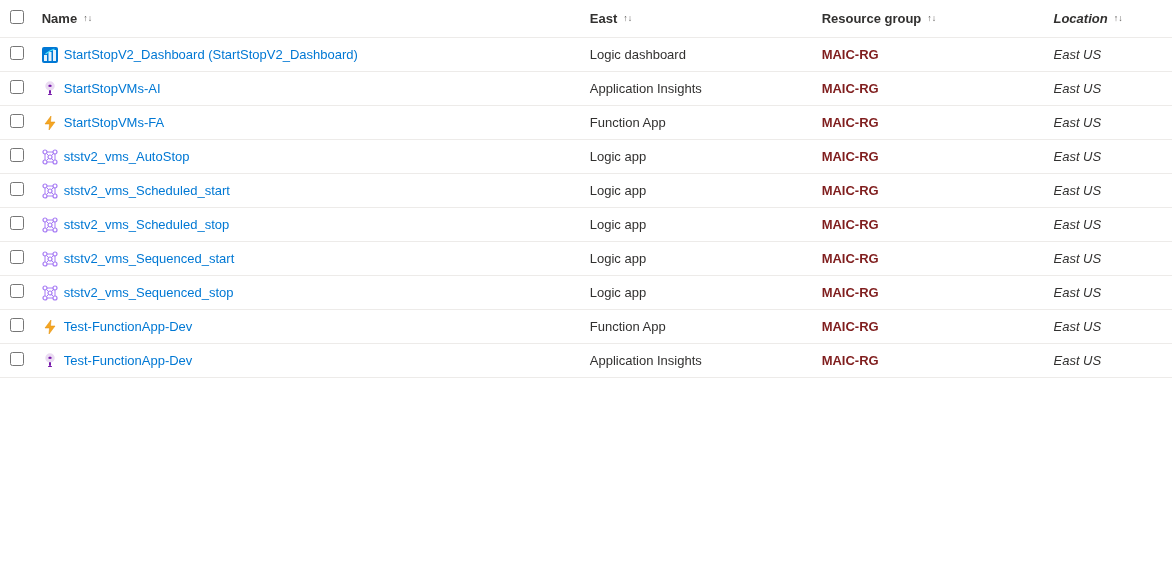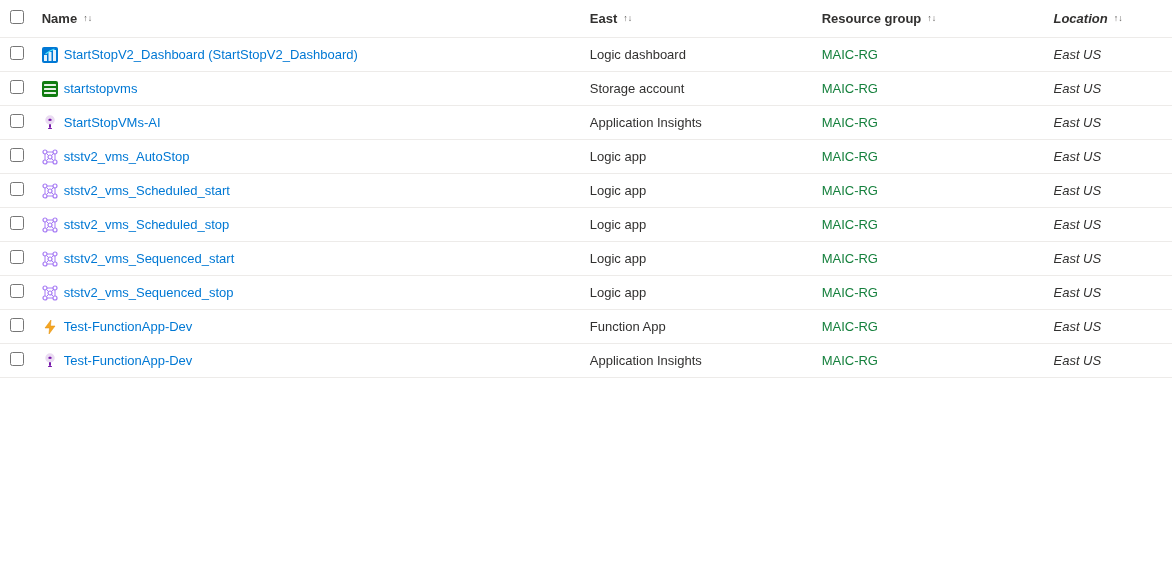--- a/index.html
+++ b/index.html
@@ -81,22 +81,23 @@
 
     .resource-link {
       color: #0078d4;
       text-decoration: none;
       display: flex;
       align-items: center;
       gap: 6px;
     }
 
     .rg-link {
-      color: #15803d;
+      color: #7f1d1d;
       text-decoration: none;
+      font-weight: bold;
     }
 
     input[type="checkbox"] {
       width: 14px;
       height: 14px;
       cursor: pointer;
       accent-color: #0078d4;
     }
 
     .icon {
@@ -170,58 +171,55 @@
           <td class="type-cell"><span>Logic dashboard</span></td>
           <td class="rg-cell"><a class="rg-link" href="#">MAIC-RG</a></td>
           <td class="loc-cell"><span>East US</span></td>
         </tr>
         <tr>
           <td class="checkbox-cell"><input type="checkbox" style=""></td>
           <td class="name-cell">
             <a class="resource-link" href="#">
               <span class="icon">
                 <svg width="16" height="16" viewBox="0 0 16 16" xmlns="http://www.w3.org/2000/svg">
-      <rect width="16" height="16" rx="2" fill="#107c10"></rect>
-      <rect x="2" y="3" width="12" height="2" rx="0.5" fill="white" opacity="0.9"></rect>
-      <rect x="2" y="7" width="12" height="2" rx="0.5" fill="white" opacity="0.9"></rect>
-      <rect x="2" y="11" width="12" height="2" rx="0.5" fill="white" opacity="0.9"></rect>
-    </svg>
-              </span>
-              <span>startstopvms</span>
-            </a>
-          </td>
-          <td class="type-cell"><span>Storage account</span></td>
-          <td class="rg-cell"><a class="rg-link" href="#">MAIC-RG</a></td>
-          <td class="loc-cell"><span>East US</span></td>
-        </tr>
-        <tr>
-          <td class="checkbox-cell"><input type="checkbox" style=""></td>
-          <td class="name-cell">
-            <a class="resource-link" href="#">
-              <span class="icon">
-                <svg width="16" height="16" viewBox="0 0 16 16" xmlns="http://www.w3.org/2000/svg">
       <circle cx="8" cy="5" r="4" fill="#7719aa" opacity="0.15" stroke="#7719aa" stroke-width="1.5"></circle>
       <path d="M6 5 Q8 2 10 5 Q8 7 6 5Z" fill="#7719aa"></path>
       <rect x="7" y="9" width="2" height="4" rx="1" fill="#7719aa"></rect>
       <rect x="6" y="13" width="4" height="1" rx="0.5" fill="#7719aa"></rect>
     </svg>
               </span>
               <span>StartStopVMs-AI</span>
             </a>
           </td>
           <td class="type-cell"><span>Application Insights</span></td>
           <td class="rg-cell"><a class="rg-link" href="#">MAIC-RG</a></td>
           <td class="loc-cell"><span>East US</span></td>
         </tr>
         <tr>
           <td class="checkbox-cell"><input type="checkbox" style=""></td>
           <td class="name-cell">
             <a class="resource-link" href="#">
               <span class="icon">
                 <svg width="16" height="16" viewBox="0 0 16 16" xmlns="http://www.w3.org/2000/svg">
+      <polygon points="9,1 3,9 7.5,9 7,15 13,7 8.5,7" fill="#f5a623" stroke="#e08a00" stroke-width="0.5"></polygon>
+    </svg>
+              </span>
+              <span>StartStopVMs-FA</span>
+            </a>
+          </td>
+          <td class="type-cell"><span>Function App</span></td>
+          <td class="rg-cell"><a class="rg-link" href="#">MAIC-RG</a></td>
+          <td class="loc-cell"><span>East US</span></td>
+        </tr>
+        <tr>
+          <td class="checkbox-cell"><input type="checkbox" style=""></td>
+          <td class="name-cell">
+            <a class="resource-link" href="#">
+              <span class="icon">
+                <svg width="16" height="16" viewBox="0 0 16 16" xmlns="http://www.w3.org/2000/svg">
       <circle cx="3" cy="3" r="2" fill="none" stroke="#a67af4" stroke-width="1.2"></circle>
       <circle cx="13" cy="3" r="2" fill="none" stroke="#a67af4" stroke-width="1.2"></circle>
       <circle cx="3" cy="13" r="2" fill="none" stroke="#a67af4" stroke-width="1.2"></circle>
       <circle cx="13" cy="13" r="2" fill="none" stroke="#a67af4" stroke-width="1.2"></circle>
       <circle cx="8" cy="8" r="2" fill="none" stroke="#a67af4" stroke-width="1.2"></circle>
       <line x1="5" y1="3" x2="11" y2="3" stroke="#a67af4" stroke-width="1"></line>
       <line x1="3" y1="5" x2="3" y2="11" stroke="#a67af4" stroke-width="1"></line>
       <line x1="13" y1="5" x2="13" y2="11" stroke="#a67af4" stroke-width="1"></line>
       <line x1="5" y1="13" x2="11" y2="13" stroke="#a67af4" stroke-width="1"></line>
       <line x1="5" y1="5" x2="6.5" y2="6.5" stroke="#a67af4" stroke-width="1"></line>

